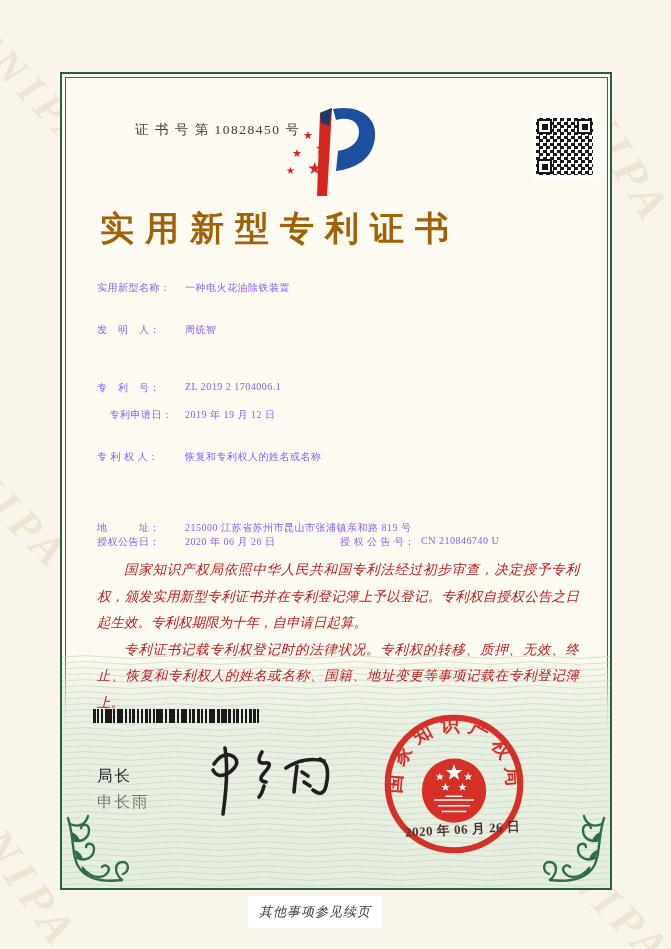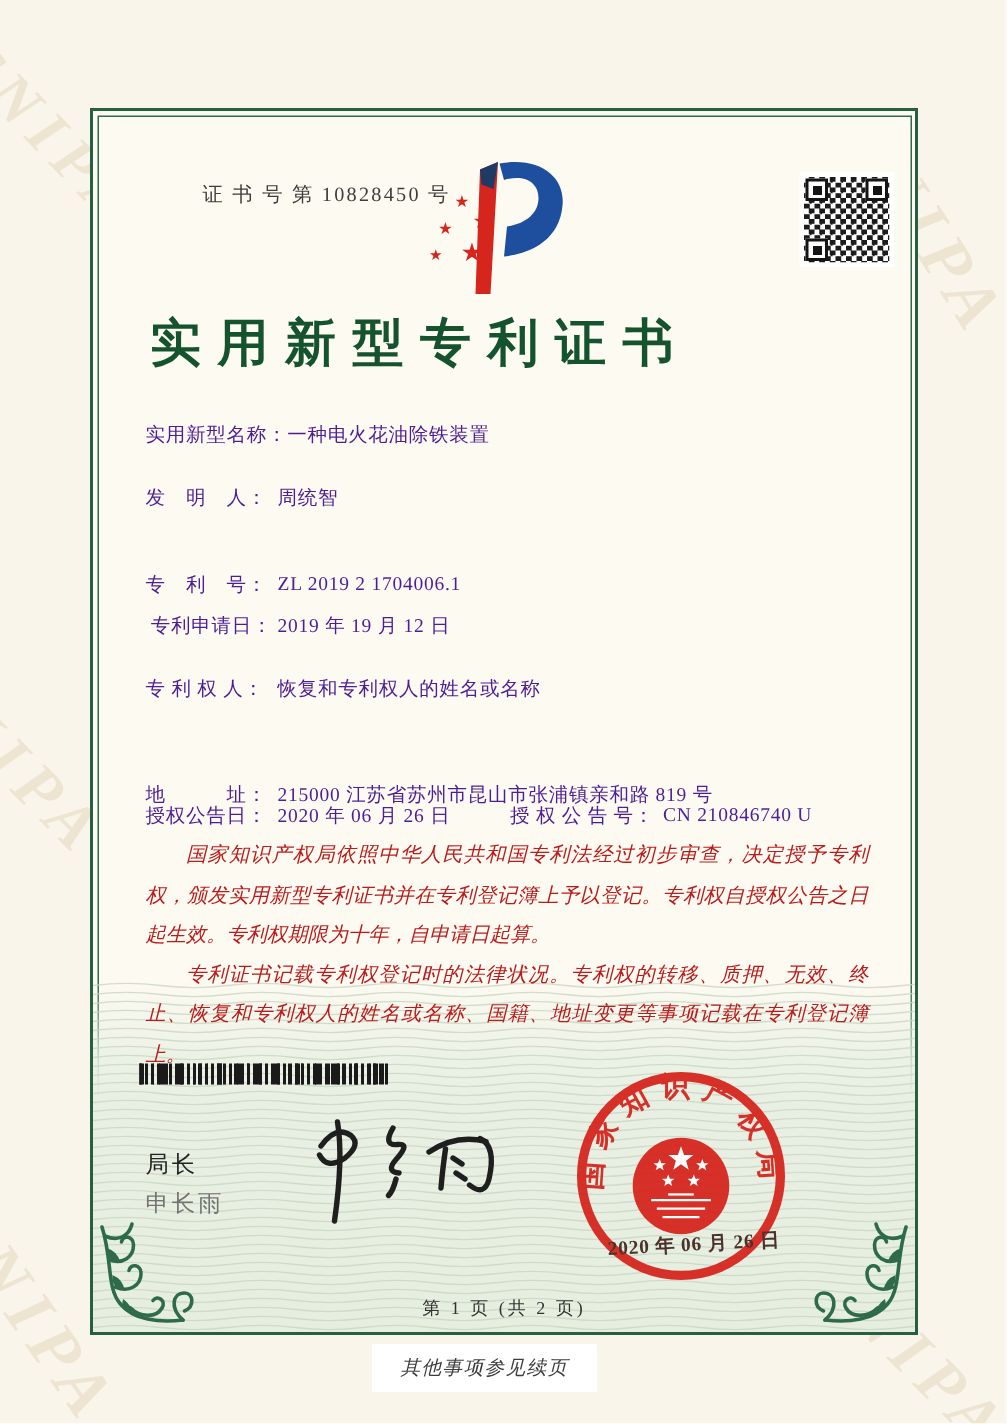--- a/index.html
+++ b/index.html
@@ -60,25 +60,25 @@
     background: repeating-conic-gradient(#1b1b1b 0% 25%, #ffffff 0% 50%) 0 0 / 7px 7px;
     outline: 3px solid #fff;
   }
   .finder { position: absolute; width: 15px; height: 15px; border: 2.5px solid #141414; background:#fff; }
   .finder .dot { position: absolute; inset: 2.5px; background: #141414; }
   .finder.tl { left: 1px; top: 1px; } .finder.tr { right: 1px; top: 1px; } .finder.bl { left: 1px; bottom: 1px; }
 
   .title {
     position: absolute; left: 60px; top: 206px; width: 440px;
     text-align: center; font-size: 34px; font-weight: 600;
-    letter-spacing: 11px; color: #14532d;
-  }
-
-  
-  .field-row { position: absolute; left: 97px; font-size: 13px; color: #4c1d95; display: flex; white-space: nowrap; }
+    letter-spacing: 11px; color: #a16207;
+  }
+
+  
+  .field-row { position: absolute; left: 97px; font-size: 10px; color: #8b5cf6; display: flex; white-space: nowrap; }
   .field-row .lbl { display: inline-block; min-width: 88px; letter-spacing: .5px; }
   .field-row .val { letter-spacing: .5px; }
   .field-row .val.w { display: inline-block; min-width: 155px; }
   .field-row .lbl2 { display: inline-block; letter-spacing: .5px; margin-right: 6px; }
 
   
   .body-text {
     position: absolute; left: 97px; top: 557px; width: 482px;
     font-size: 13.5px; line-height: 26.5px; color: #b91c1c;
     font-style: italic; text-align: justify;
@@ -101,21 +101,21 @@
   .seal-date {
     position: absolute; left: 405px; top: 820px; width: 140px;
     font-size: 13px; font-weight: 700; letter-spacing: .5px;
     color: #4b332b; transform: rotate(-3deg); white-space: nowrap;
   }
   .page-footer {
     position: absolute; left: 60px; top: 864px; width: 552px;
     text-align: center; font-size: 12px; color: #333; letter-spacing: 2px;
   }
   .note-box {
-    position: absolute; left: 248px; top: 896px; width: 150px; height: 32px;
+    position: absolute; left: 248px; top: 896px; width: 134px; height: 32px;
     background: #ffffff; display: flex; align-items: center; justify-content: center;
   }
   .note-box span { font-size: 13px; font-style: italic; color: #3c3c3c; letter-spacing: 1px; }
 </style>
 </head>
 <body>
 
 <div id="page">
 
   <span class="wm" style="left:-8px;top:14px;font-size:42px;transform:rotate(46deg);">CNIPA</span>
@@ -274,19 +274,18 @@
       <g stroke="#ffffff" stroke-width="1.6" fill="none">
         <path d="M54,92 L96,92"></path>
         <path d="M58,98 L92,98"></path>
         <path d="M62,104 L88,104"></path>
         <path d="M66,88 L84,88"></path>
       </g>
     </g>
   </svg>
   <div class="seal-date">2020 年 06 月 26 日</div>
 
-  <div class="page-footer">第 1 页 (共 2 页)</div>
 
   <div class="note-box">
     <span>其他事项参见续页</span>
   </div>
 
 </div>
 
 </body></html>

